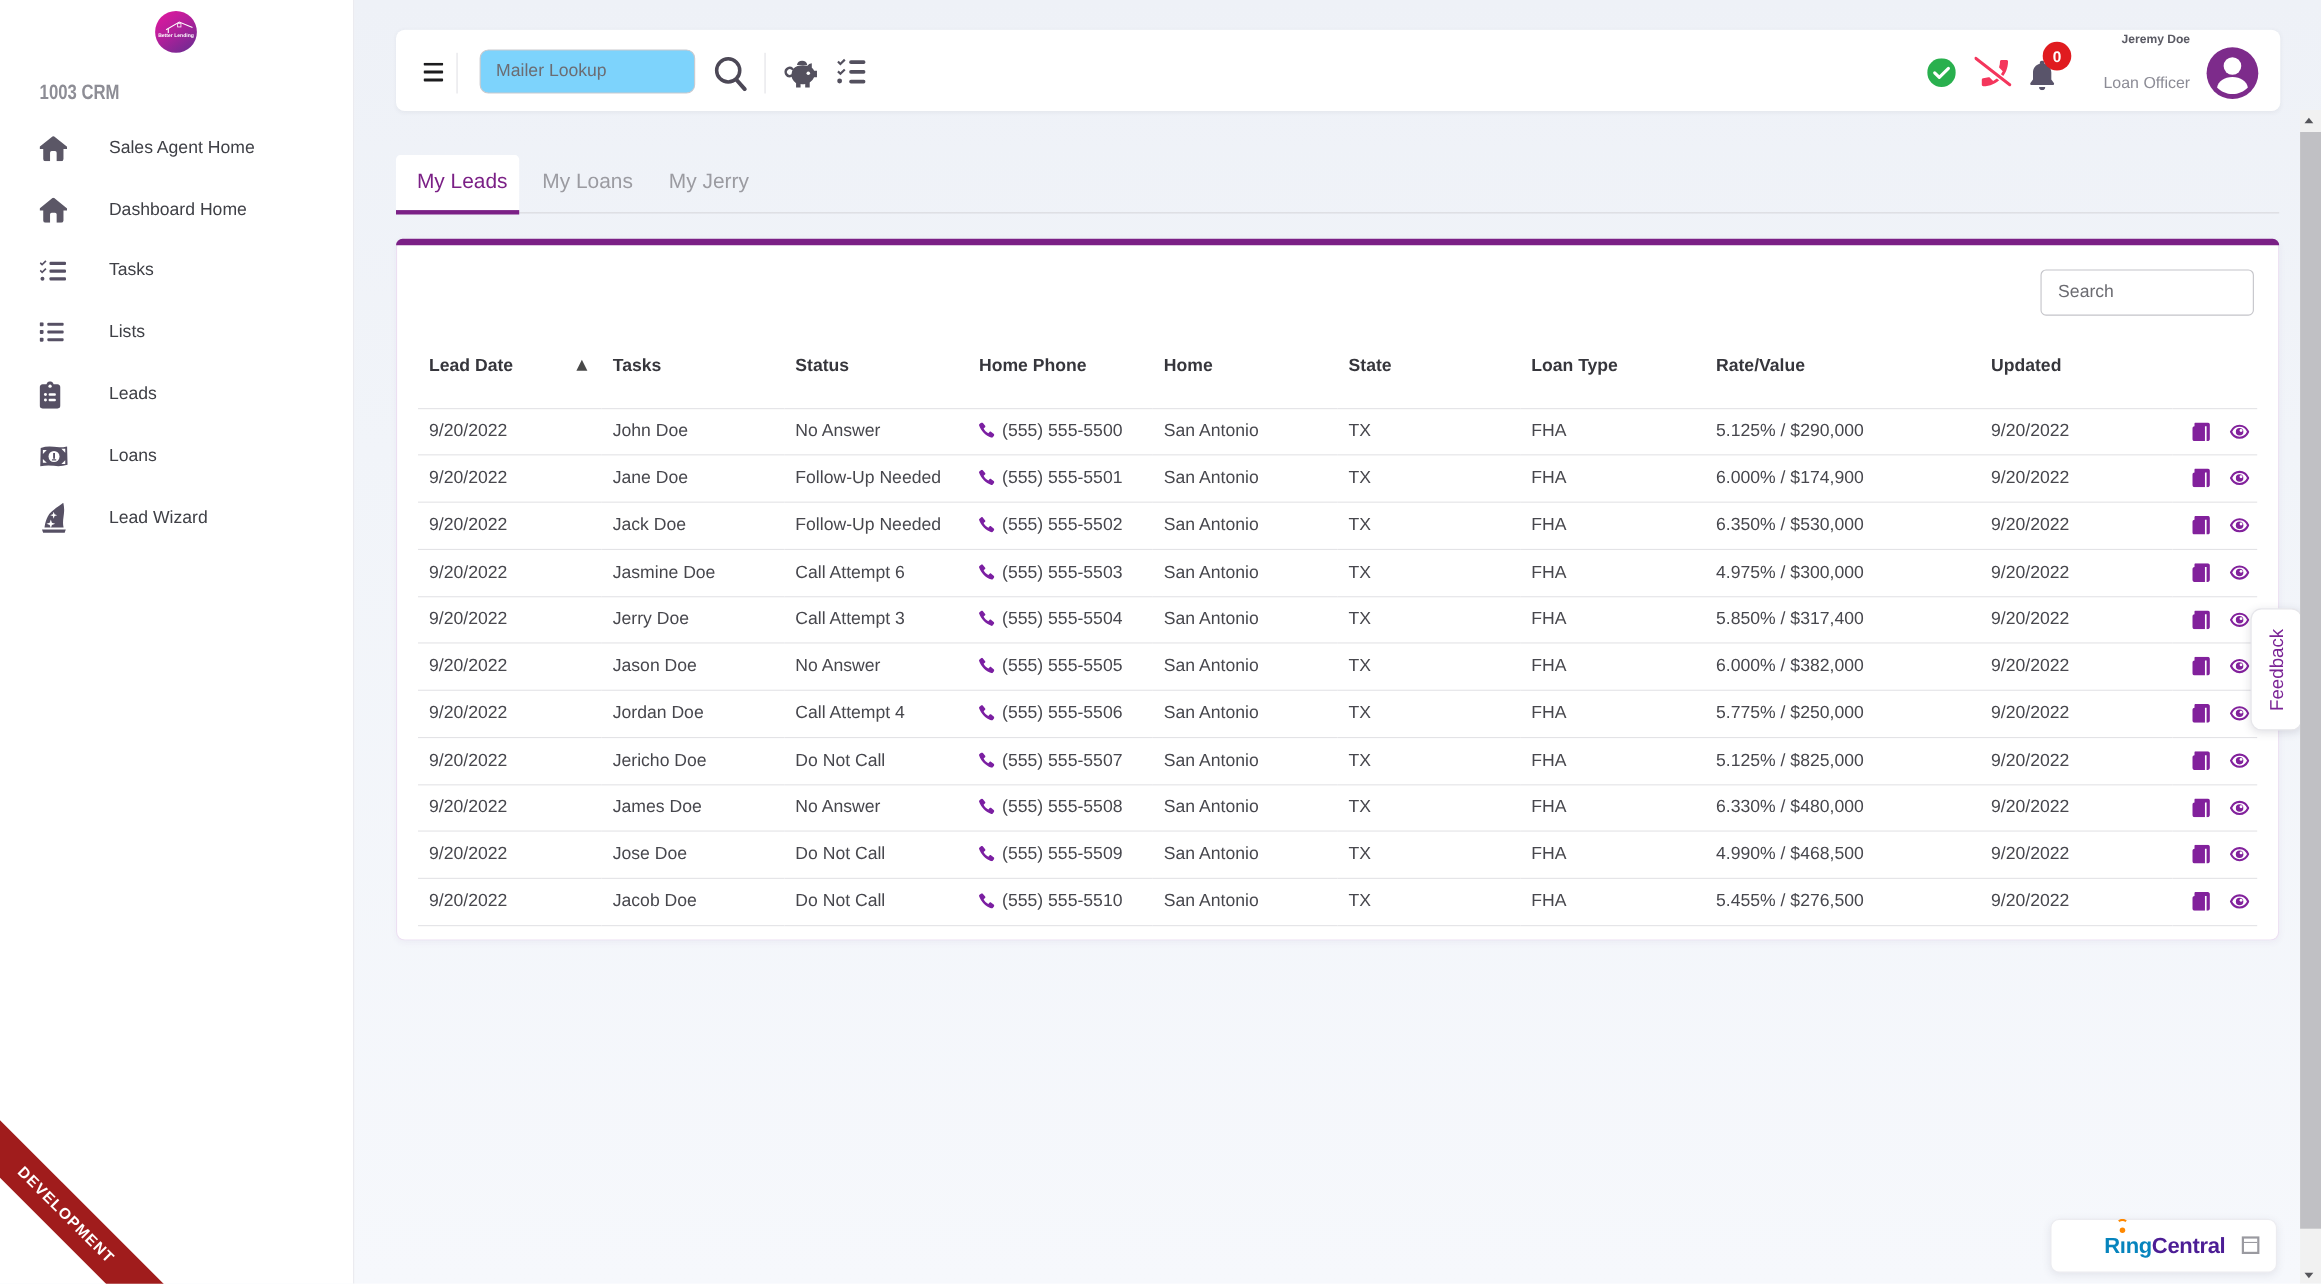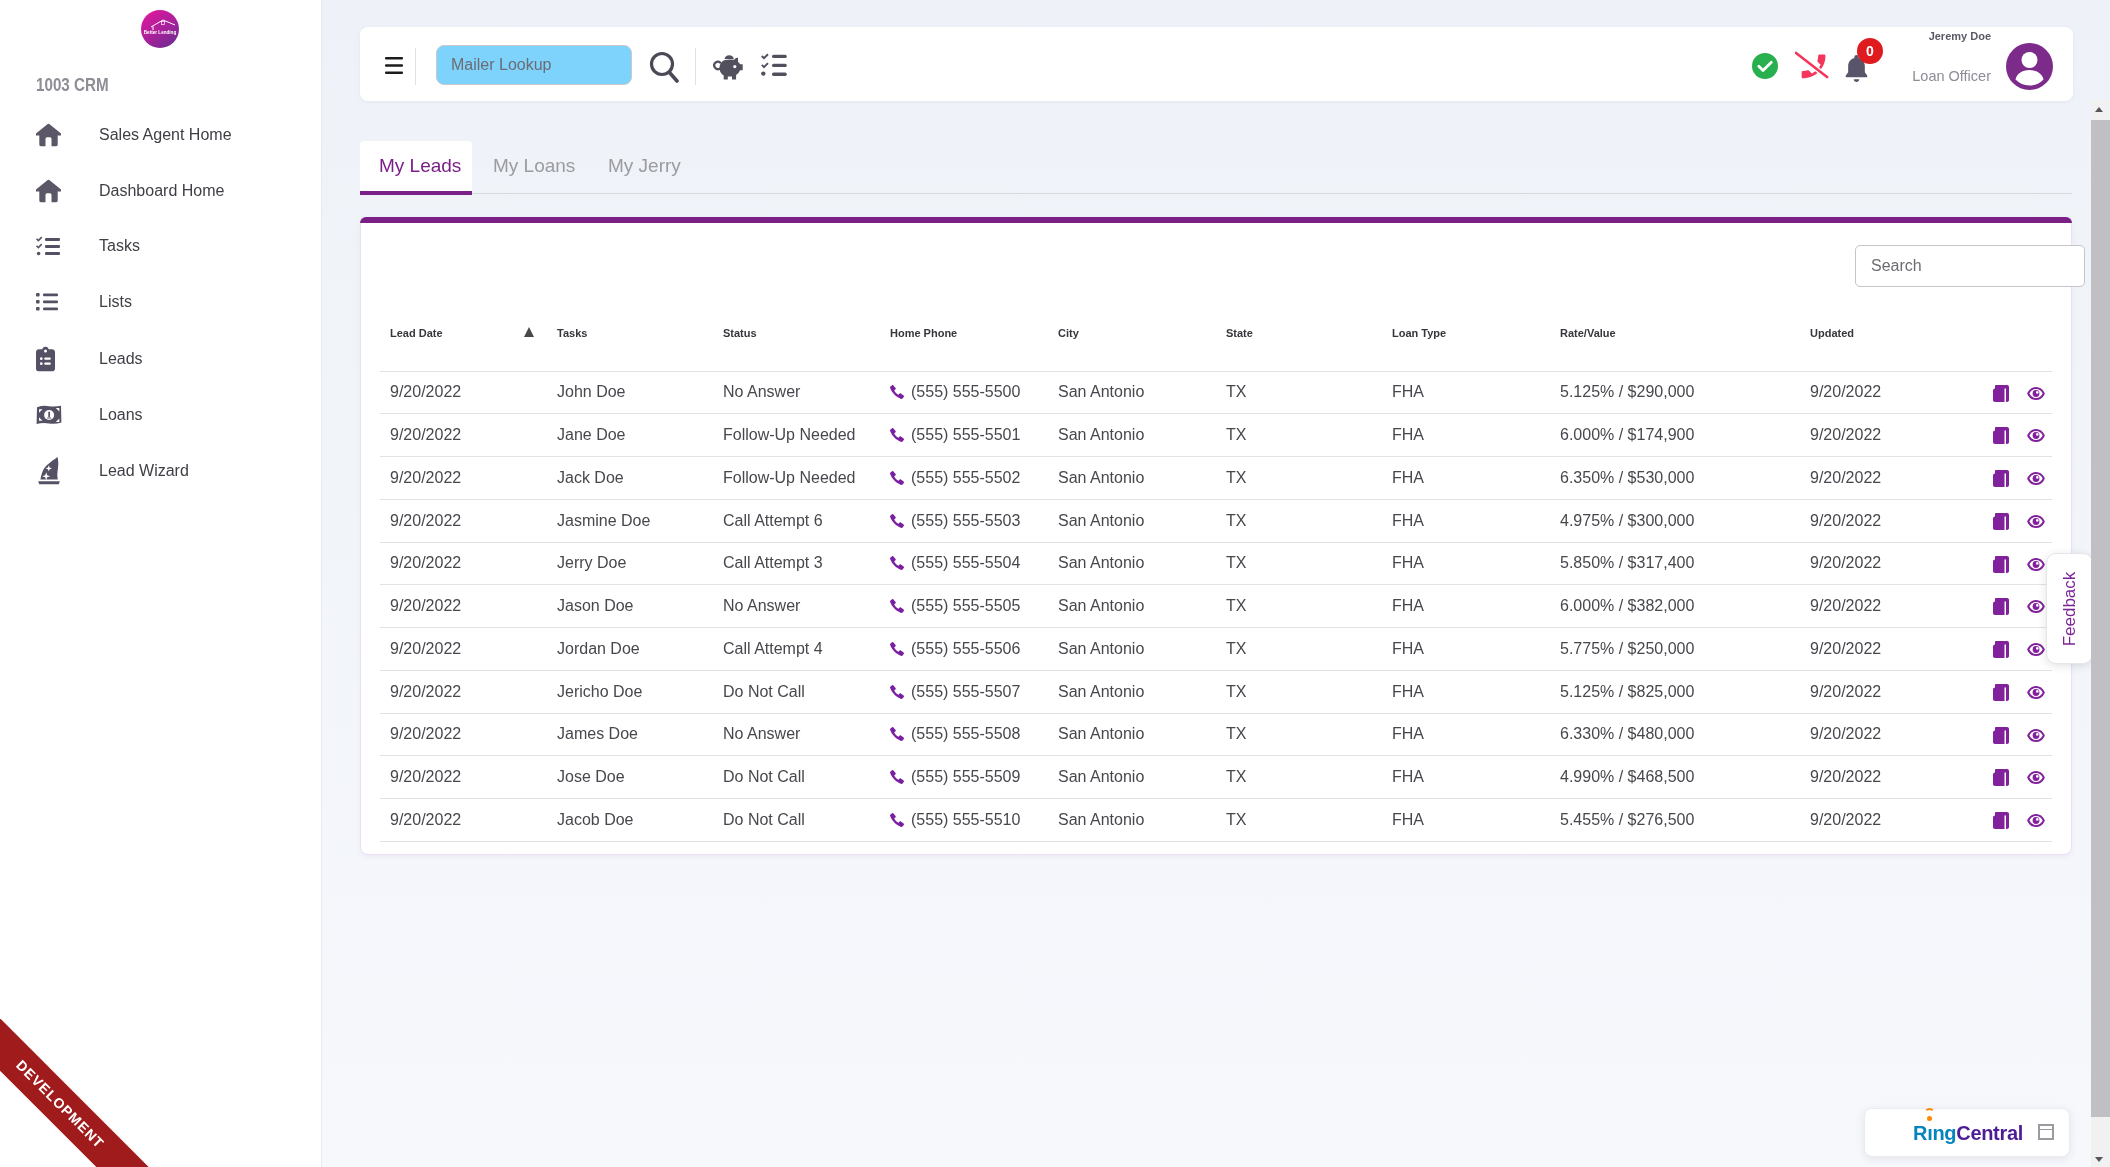--- a/index.html
+++ b/index.html
@@ -44,26 +44,26 @@
 .tablabel { top:155px; font-size:19px; }
 #tl1 { left:379px; color:#7b2086; }
 #tl2 { left:493px; color:#9b9ba1; }
 #tl3 { left:608px; color:#9b9ba1; }
 
 
 #card { left:360px; top:217px; width:1712px; height:638px; background:#fff;
   border:1px solid #ecdff2; border-top:none; border-radius:8px;
   box-shadow:0 2px 6px rgba(100,60,140,0.05); }
 #cardbar { left:360px; top:217px; width:1712px; height:6px; background:#7b2086; border-radius:8px 8px 0 0; }
-#searchbox { left:1855px; top:245px; width:230px; height:42px; border:1px solid #c4c4c9; border-radius:5px; background:#fff; }
+#searchbox { left:1855px; top:245px; width:194px; height:42px; border:1px solid #c4c4c9; border-radius:5px; background:#fff; }
 #searchbox span { position:absolute; left:15px; top:50%; transform:translateY(-50%); color:#6c6c72; font-size:16px; }
 
 
 #tbl { left:380px; top:295px; width:1672px; border-collapse:collapse; table-layout:fixed; }
-#tbl th { font-size:11px; font-weight:bold; color:#36363c; text-align:left; padding:0 0 0 10px;
+#tbl th { font-size:16px; font-weight:bold; color:#36363c; text-align:left; padding:0 0 0 10px;
   height:76px; vertical-align:middle; border-bottom:1px solid #e3e3e6; }
 #tbl td { font-size:16px; color:#47474d; text-align:left; padding:0 0 0 10px;
   height:42.75px; vertical-align:middle; border-bottom:1px solid #e3e3e6; }
 .phone { color:#8122a4; }
 .phone svg { vertical-align:-2px; margin-right:7px; }
 #sortarrow { left:524px; top:327px; width:0; height:0;
   border-left:5.5px solid transparent; border-right:5.5px solid transparent; border-bottom:10.5px solid #494949; }
 .acticons { white-space:nowrap; }
 .acticons svg { vertical-align:middle; }
 .acticons svg:first-child { margin-left:8px; }
@@ -266,21 +266,21 @@
       <col style="width:250px">
 <col style="width:175px">
       <col style="width:77px">
 </colgroup>
 <thead>
 <tr>
         <th>Lead Date</th>
         <th>Tasks</th>
         <th>Status</th>
         <th>Home Phone</th>
-        <th>City</th>
+        <th>Home</th>
         <th>State</th>
         <th>Loan Type</th>
         <th>Rate/Value</th>
         <th>Updated</th>
         <th></th>
       </tr>
 </thead>
 <tbody>
 <tr>
         <td>9/20/2022</td>

